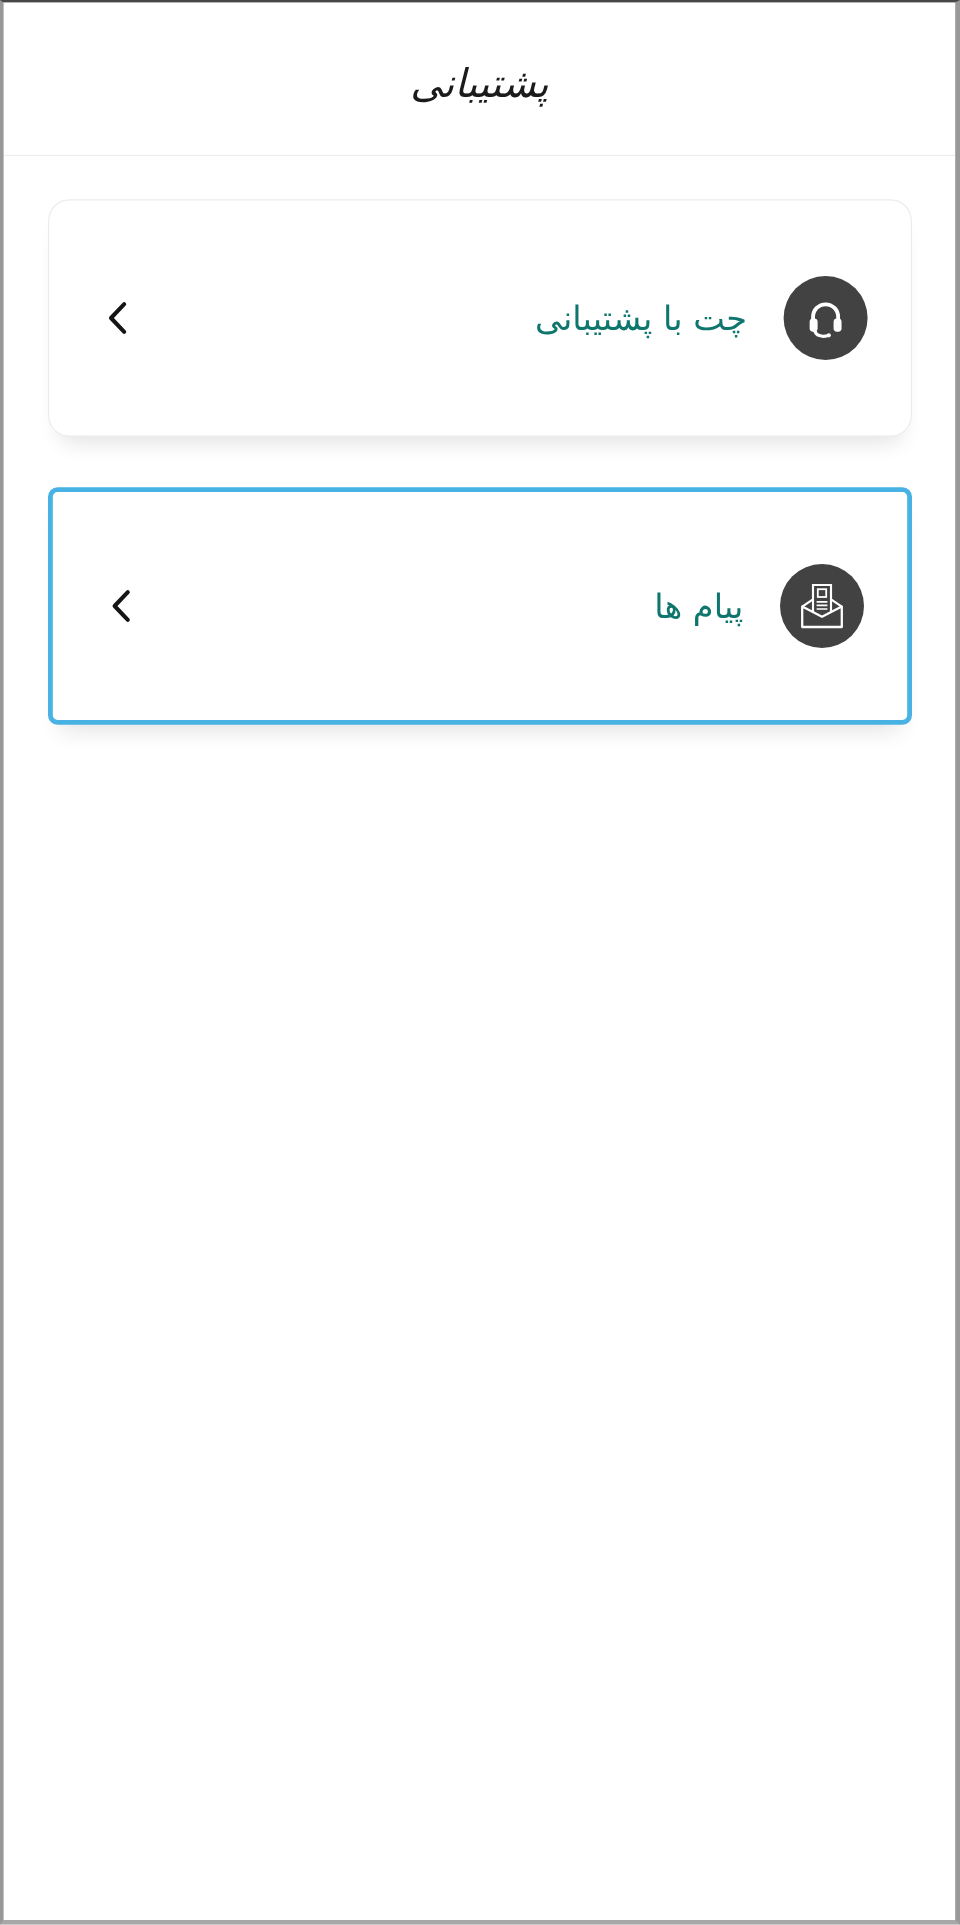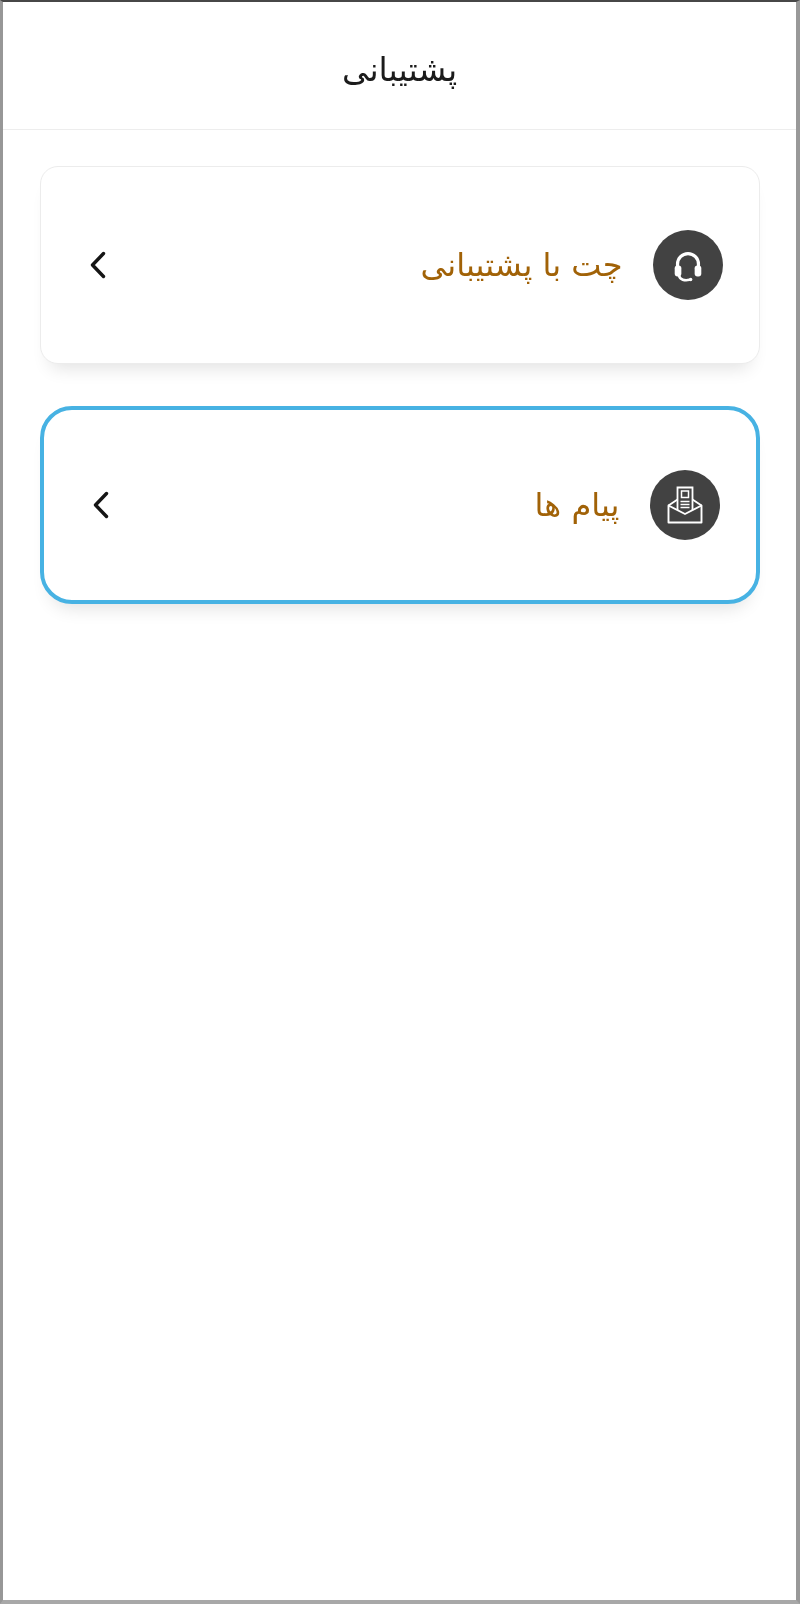--- a/index.html
+++ b/index.html
@@ -20,20 +20,21 @@
   .header {
     height:128px;
     padding-top:48px;
     text-align:center;
     border-bottom:1px solid #ededed;
   }
   .page-title {
     font-size:33px;
     color:#1b1b1b;
     line-height:1.2;
+    font-style:italic;
   }
 
   .menu { padding-top:36px; }
 
   .card {
     width:720px;
     height:198px;
     margin:0 auto 42px;
     background:#ffffff;
     border:1px solid #ececec;
@@ -42,39 +43,39 @@
     display:flex;
     align-items:center;
     direction:rtl;
     gap:30px;
     padding-inline-start:36px;
     padding-inline-end:46px;
     cursor:pointer;
   }
   .card.highlighted {
     border:4px solid var(--accent,#47b2e3);
-    border-radius:32px;
+    border-radius:8px;
     justify-content:flex-end;
   }
 
   .badge {
     width:70px; height:70px;
     border-radius:50%;
     background:var(--badge,#424242);
     flex:0 0 auto;
     display:flex;
     align-items:center;
     justify-content:center;
   }
   .badge svg { display:block; }
   .badge .dkfill { fill:var(--badge,#424242); }
 
   .card-label {
-    font-size:32px;
-    color:#a16207;
+    font-size:28px;
+    color:#0f766e;
     white-space:nowrap;
   }
 
   .chevron {
     margin-inline-start:auto;
     display:flex;
     align-items:center;
   }
 </style>
 </head>

